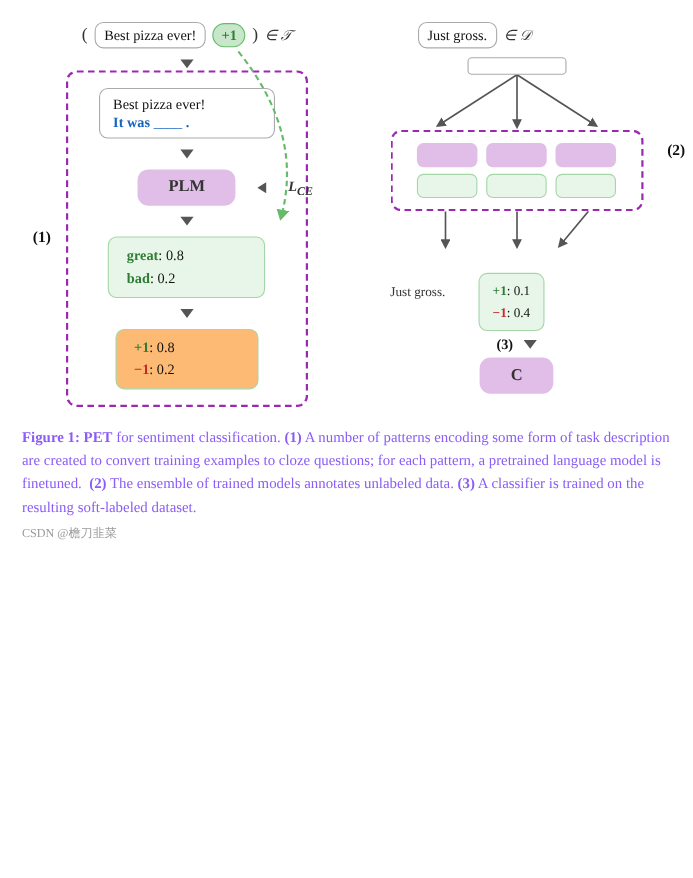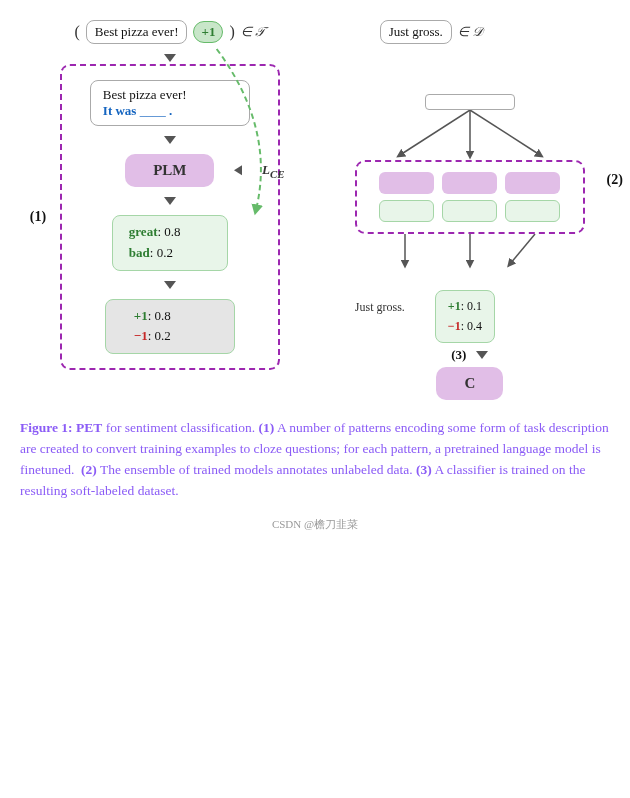--- a/index.html
+++ b/index.html
@@ -162,33 +162,33 @@
     }
 
     .probs-box {
       background: #e8f5e9;
       border: 1.5px solid #a5d6a7;
       border-radius: 8px;
       padding: 6px 16px;
       font-size: 13px;
       text-align: left;
       line-height: 1.6;
-      width: 116px;
+      width: 143px;
     }
 
     .probs-box .green-bold {
       color: #2e7d32;
       font-weight: bold;
     }
 
     .output-box {
-      background: #e5e5e5;
+      background: #fdba74;
       border: 1.5px solid #a5d6a7;
       border-radius: 8px;
-      padding: 6px 28px;
+      padding: 6px 16px;
       font-size: 13px;
       text-align: left;
       line-height: 1.6;
       width: 130px;
     }
 
     .output-box .green-bold {
       color: #2e7d32;
       font-weight: bold;
     }
@@ -198,21 +198,20 @@
       font-weight: bold;
     }
 
     
     .right-side {
       display: flex;
       flex-direction: column;
       align-items: center;
       width: 290px;
       position: relative;
-      gap: 42px;
     }
 
     .right-top-label {
       display: flex;
       align-items: center;
       gap: 6px;
       margin-bottom: 8px;
       font-size: 14px;
       align-self: flex-start;
       margin-left: 50px;
@@ -341,22 +340,22 @@
       font-style: normal;
     }
 
     .caption .bold {
       font-weight: bold;
     }
 
     .watermark {
       font-size: 11px;
       color: #999;
-      text-align: center;
-      margin-top: 16px;
+      text-align: left;
+      margin-top: 5px;
       width: 100%;
     }
 
     
     .full-diagram {
       position: relative;
       width: 100%;
     }
 
     .diagram-svg-overlay {

